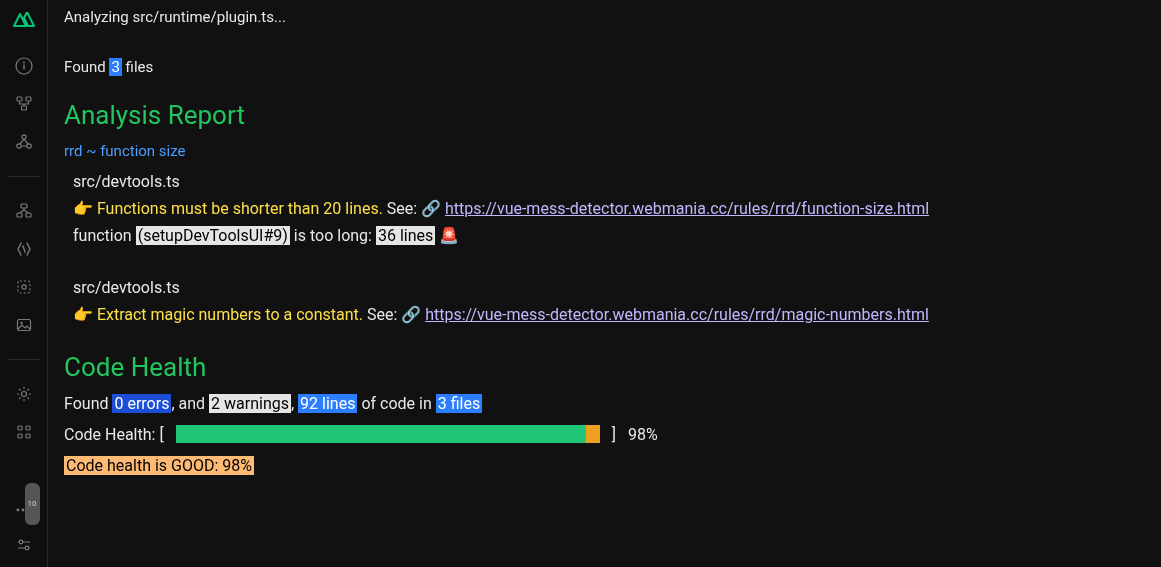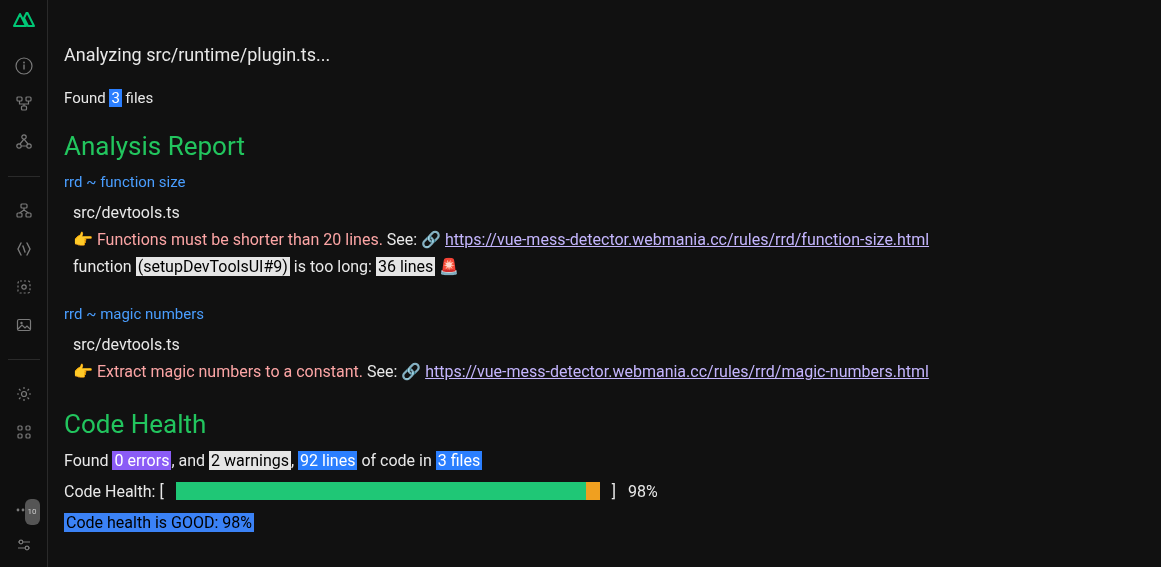--- a/index.html
+++ b/index.html
@@ -59,25 +59,24 @@
   align-items: center;
   padding-bottom: 12px;
 }
 .main {
   flex: 1;
   padding: 8px 16px 16px 16px;
   overflow: auto;
 }
 .status-line {
   margin-bottom: 8px;
-  font-size: 18px;
-  margin-top: 36px;
+  font-size: 15px;
 }
 .found-line {
-  margin-top: 24px;
+  margin-top: 32px;
   margin-bottom: 16px;
   font-size: 15px;
 }
 h2 {
   font-size: 26px;
   font-weight: 400;
   margin: 24px 0 12px 0;
   color: #22c55e;
 }
 .rule-link {
@@ -87,45 +86,45 @@
   margin-bottom: 8px;
   text-decoration: none;
   cursor: pointer;
 }
 .rule-block {
   margin-left: 9px;
   margin-bottom: 24px;
   line-height: 1.7;
 }
 .file-path { color: #e8e8e8; }
-.orange-text { color: #fca5a5; text-align: center; }
+.orange-text { color: #fde047; text-align: center; }
 .see-text { color: #e8e8e8; }
 .ext-link {
   color: #c4b5fd;
   text-decoration: underline;
   cursor: pointer;
 }
 .hl-orange {
   background: #e5e5e5;
   color: #000;
   padding: 0 2px;
 }
 .hl-blue {
   background: #2b7fff;
   color: #fff;
   padding: 0 2px;
 }
 .hl-red {
-  background: #8b5cf6;
+  background: #1d4ed8;
   color: #fff;
   padding: 0 2px;
   text-align: center;
 }
 .hl-green {
-  background: #3b82f6;
+  background: #fdba74;
   color: #000;
   padding: 0 2px;
 }
 .summary-line {
   margin: 8px 0;
 }
 .health-row {
   display: flex;
   align-items: center;
   gap: 12px;
@@ -152,21 +151,21 @@
   display: inline-block;
 }
 .badge {
   position: absolute;
   bottom: -4px;
   right: -6px;
   background: #555;
   color: #ccc;
   font-size: 8px;
   border-radius: 6px;
-  padding: 8px 3px;
+  padding: 16px 3px;
   line-height: 10px;
 }
 </style>
 </head>
 <body>
 
 <div class="sidebar">
   <div class="sidebar-logo">
     <svg width="22" height="16" viewBox="0 0 22 16">
         <path d="M7 2 L13 14 L1 14 Z M11 6 L15 14 L21 14 L14 0 Z" fill="none" stroke="#00c776" stroke-width="2" stroke-linejoin="round"></path>
@@ -271,21 +270,20 @@
   <div class="rule-block">
     <div class="file-path">src/devtools.ts</div>
     <div>
       <span>👉 </span><span class="orange-text">Functions must be shorter than 20 lines.</span><span class="see-text"> See: 🔗 </span><a class="ext-link">https://vue-mess-detector.webmania.cc/rules/rrd/function-size.html</a>
     </div>
     <div>
       <span>function </span><span class="hl-orange">(setupDevToolsUI#9)</span><span> is too long: </span><span class="hl-orange">36 lines</span><span> 🚨</span>
     </div>
   </div>
 
-  <a class="rule-link">rrd ~ magic numbers</a>
   <div class="rule-block">
     <div class="file-path">src/devtools.ts</div>
     <div>
       <span>👉 </span><span class="orange-text">Extract magic numbers to a constant.</span><span class="see-text"> See: 🔗 </span><a class="ext-link">https://vue-mess-detector.webmania.cc/rules/rrd/magic-numbers.html</a>
     </div>
   </div>
 
   <h2>Code Health</h2>
 
   <div class="summary-line">

